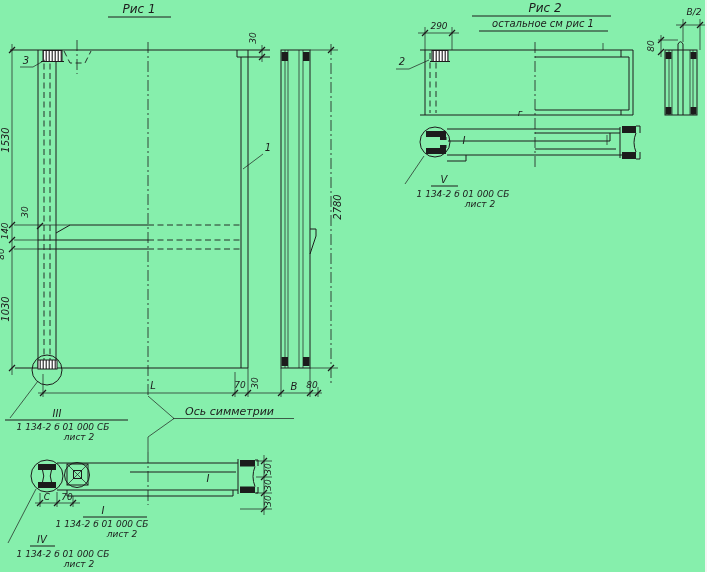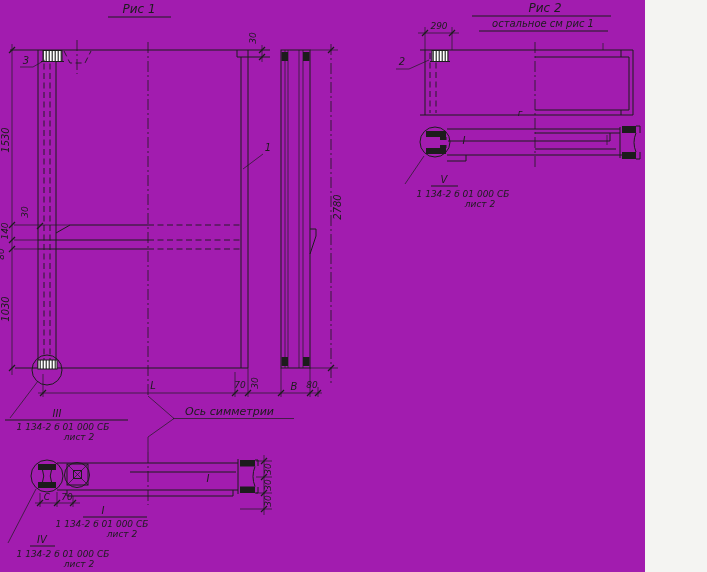--- a/index.html
+++ b/index.html
@@ -1,16 +1,16 @@
 <!DOCTYPE html>
 <html><head>
 <meta charset="utf-8">
 <style>
   html,body{margin:0;padding:0;background:#f4f4f2;}
-  .stage{width:645px;height:572px;background:#a21caf;position:relative;overflow:hidden;text-decoration:underline;}
+  .stage{width:705px;height:572px;background:#86efac;position:relative;overflow:hidden;text-decoration:underline;}
   svg{display:block;}
   .t{font-family:"DejaVu Sans",sans-serif;font-style:italic;fill:#1c1c1c;}
   .s9{font-size:9px;} .s10{font-size:10px;} .s11{font-size:11px;} .s12{font-size:12px;}
   .mid{text-anchor:middle;}
   .ln{stroke:#1c1c1c;stroke-width:1;fill:none;stroke-linecap:butt;}
   .thin{stroke:#1c1c1c;stroke-width:0.7;fill:none;}
   .hid{stroke:#1c1c1c;stroke-width:0.9;fill:none;stroke-dasharray:6 3.5;}
   .axis{stroke:#1c1c1c;stroke-width:0.8;fill:none;stroke-dasharray:11 3 2 3;}
   .dark{fill:#1c1c1c;stroke:none;}
   .tick{stroke:#1c1c1c;stroke-width:1.2;fill:none;}

